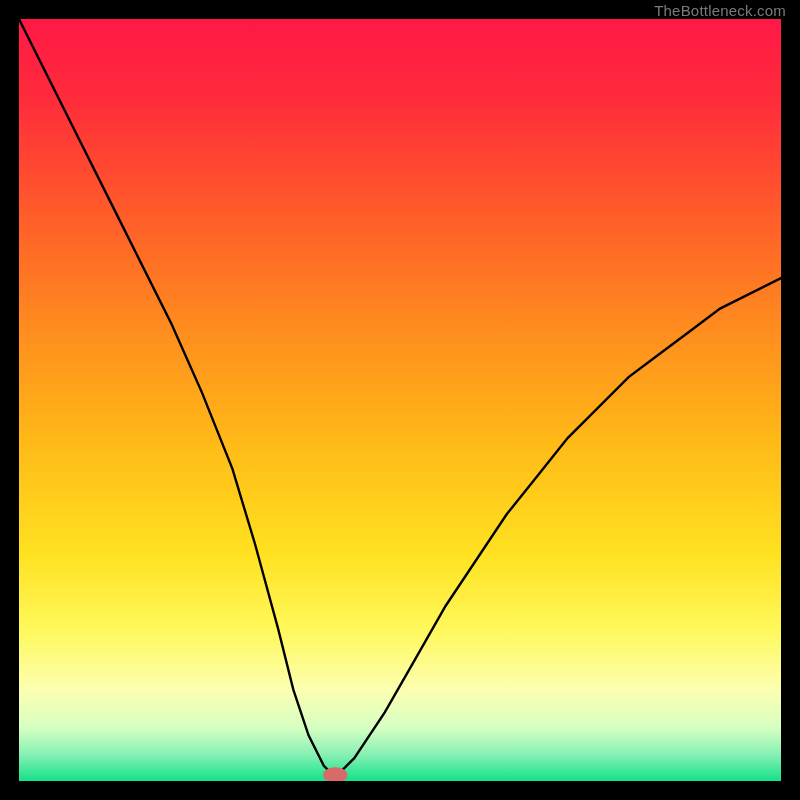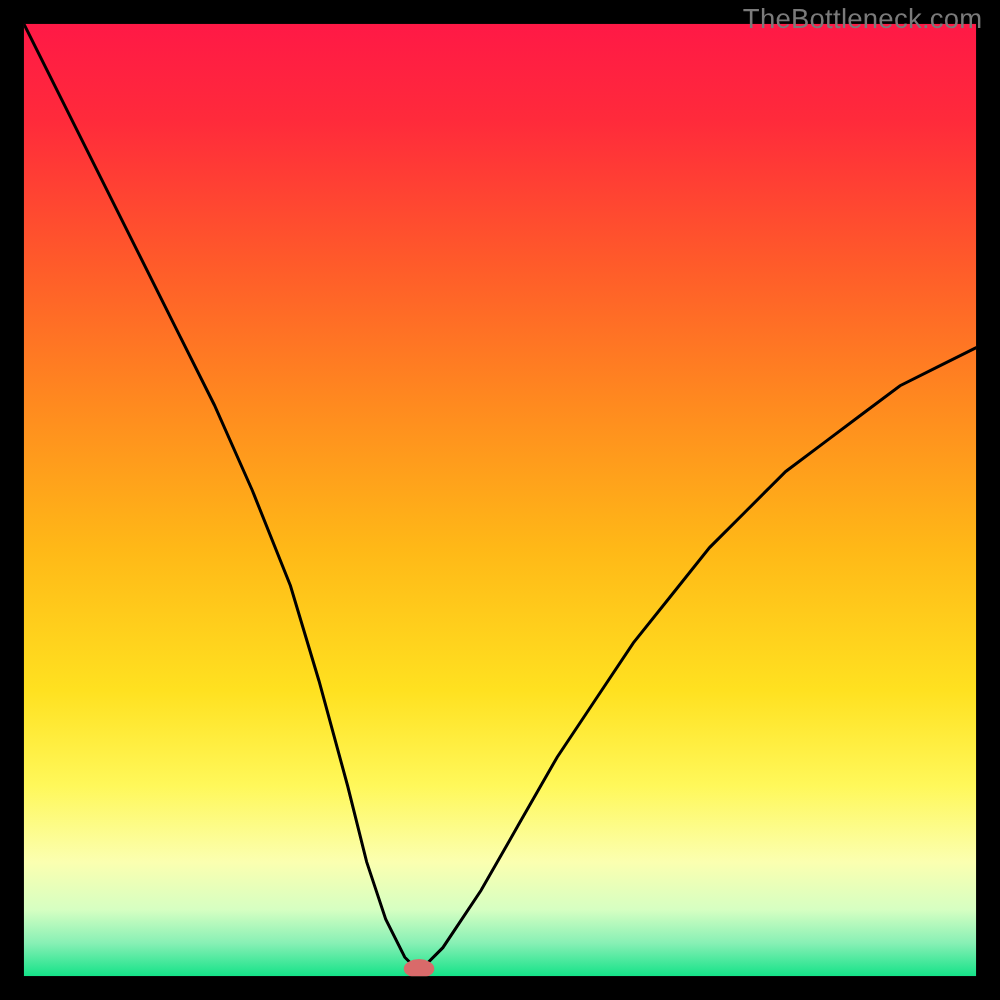--- a/index.html
+++ b/index.html
@@ -15,21 +15,21 @@
     position: relative;
     width: 800px;
     height: 800px;
     background: #000;
   }
   .watermark {
     position: absolute;
     top: 2px;
     right: 14px;
     color: #7a7a7a;
-    font-size: 22px;
+    font-size: 15px;
     font-weight: 500;
     letter-spacing: 0.2px;
     z-index: 20;
   }
   .plot-wrap {
     position: absolute;
     left: 19px;
     top: 19px;
     width: 762px;
     height: 762px;

